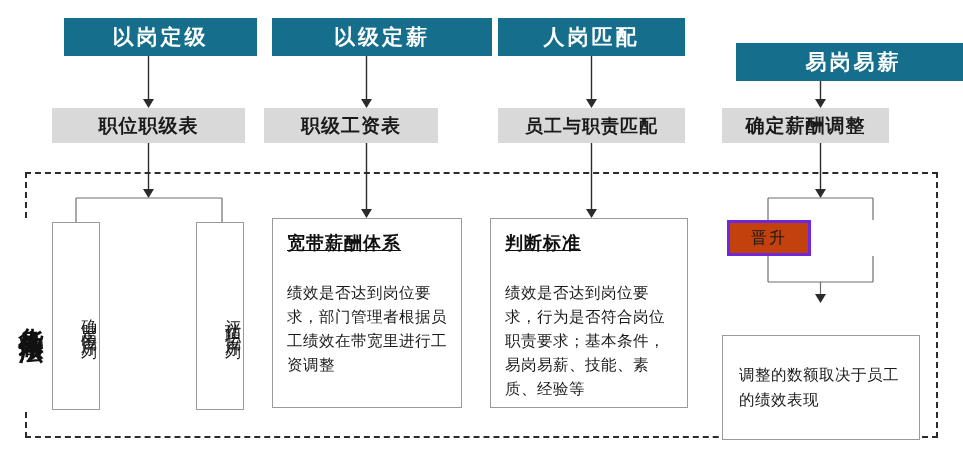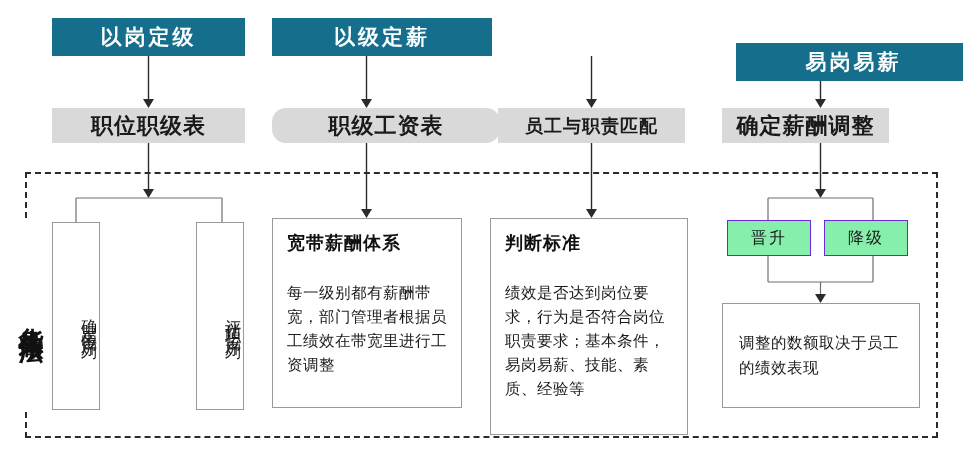--- a/index.html
+++ b/index.html
@@ -36,21 +36,21 @@
     font-family: "Liberation Serif", "DejaVu Serif", serif;
   }
 
   
   .sub {
     background: #D9D9D9;
     color: #1a1a1a;
     display: flex;
     align-items: center;
     justify-content: center;
-    font-size: 22px;
+    font-size: 19px;
     font-weight: 700;
     letter-spacing: 1px;
     height: 35px;
     top: 108px;
   }
 
   
   .dashed-box {
     left: 25px;
     top: 172px;
@@ -99,57 +99,59 @@
 
   .content-box {
     padding: 12px 14px 10px 14px;
   }
   .content-title {
     font-size: 18px;
     font-weight: 700;
     color: #111;
     letter-spacing: 1px;
     margin-bottom: 26px;
+    text-decoration: underline;
   }
   .content-body {
     font-size: 15.5px;
     line-height: 1.55;
     color: #1a1a1a;
     letter-spacing: 0.5px;
   }
 
   .minibox {
-    border: 1px solid #6d28d9;
-    background: #86efac;
+    border: 3px solid #6d28d9;
+    background: #c2410c;
     display: flex;
     align-items: center;
     justify-content: center;
     font-size: 16px;
     color: #1a1a1a;
     letter-spacing: 2px;
   }
 
   .resultbox {
     border: 1px solid #9a9a9a;
     background: #ffffff;
     display: flex;
     align-items: center;
     justify-content: center;
     padding: 16px 16px;
+    margin-top: 32px;
   }
   .resultbox .content-body { text-align: left; }
 
   svg.conn { position: absolute; overflow: visible; }
 </style>
 </head>
 <body>
 
 <div id="canvas">
 
-  <div class="abs hdr" style="left:52px; width:193px;">以岗定级</div>
+  <div class="abs hdr" style="left:64px; width:193px;">以岗定级</div>
 
   <svg class="conn" style="left:0;top:0;width:963px;height:455px;">
 
     <line x1="148.5" y1="56" x2="148.5" y2="99" stroke="#2b2b2b" stroke-width="1.4"></line>
     <polygon points="143,99 154,99 148.5,108" fill="#2b2b2b"></polygon>
 
     <line x1="148.5" y1="143" x2="148.5" y2="189" stroke="#2b2b2b" stroke-width="1.4"></line>
     <polygon points="143,189 154,189 148.5,198" fill="#2b2b2b"></polygon>
 
     <line x1="76" y1="198" x2="222" y2="198" stroke="#6e6e6e" stroke-width="1.2"></line>
@@ -190,40 +192,40 @@
   <div class="abs dashed-box"></div>
 
   <div class="abs vlabel">华为具体做法</div>
 
   <div class="abs wbox vtext" style="left:52px; top:222px; width:48px; height:188px;">确定岗位序列</div>
 
   <div class="abs wbox vtext" style="left:196px; top:222px; width:48px; height:188px;">评估职位序列</div>
 
   <div class="abs hdr" style="left:272px; width:220px;">以级定薪</div>
 
-  <div class="abs sub" style="left:272px; width:228px;border-radius:14px;">职级工资表</div>
+  <div class="abs sub" style="left:264px; width:174px;">职级工资表</div>
 
   <div class="abs wbox content-box" style="left:272px; top:218px; width:190px; height:190px;">
     <div class="content-title">宽带薪酬体系</div>
-    <div class="content-body">每一级别都有薪酬带宽，部门管理者根据员工绩效在带宽里进行工资调整</div>
+    <div class="content-body">绩效是否达到岗位要求，部门管理者根据员工绩效在带宽里进行工资调整</div>
   </div>
 
+  <div class="abs hdr" style="left:498px; width:187px;">人岗匹配</div>
 
   <div class="abs sub" style="left:498px; width:187px; font-size:18px;">员工与职责匹配</div>
 
-  <div class="abs wbox content-box" style="left:490px; top:218px; width:198px; height:217px;">
+  <div class="abs wbox content-box" style="left:490px; top:218px; width:198px; height:190px;">
     <div class="content-title">判断标准</div>
     <div class="content-body">绩效是否达到岗位要求，行为是否符合岗位职责要求；基本条件，易岗易薪、技能、素质、经验等</div>
   </div>
 
   <div class="abs hdr" style="left:736px; width:235px;margin-top:25px;">易岗易薪</div>
 
   <div class="abs sub" style="left:722px; width:167px;">确定薪酬调整</div>
 
   <div class="abs minibox" style="left:727px; top:220px; width:84px; height:36px;">晋升</div>
 
-  <div class="abs minibox" style="left:824px; top:220px; width:84px; height:36px;">降级</div>
 
   <div class="abs resultbox" style="left:722px; top:303px; width:198px; height:105px;">
     <div class="content-body">调整的数额取决于员工的绩效表现</div>
   </div>
 
 </div>
 
 </body></html>

